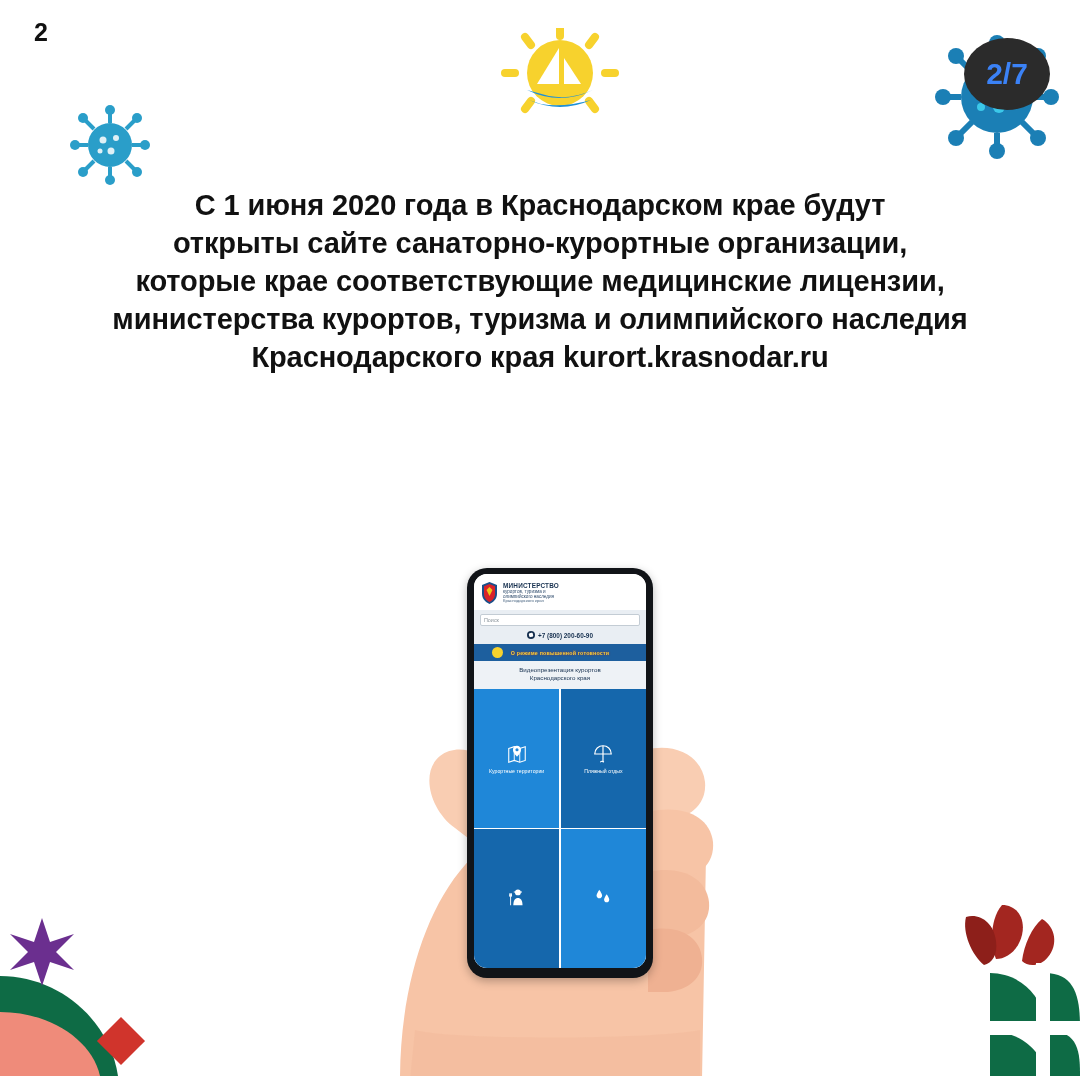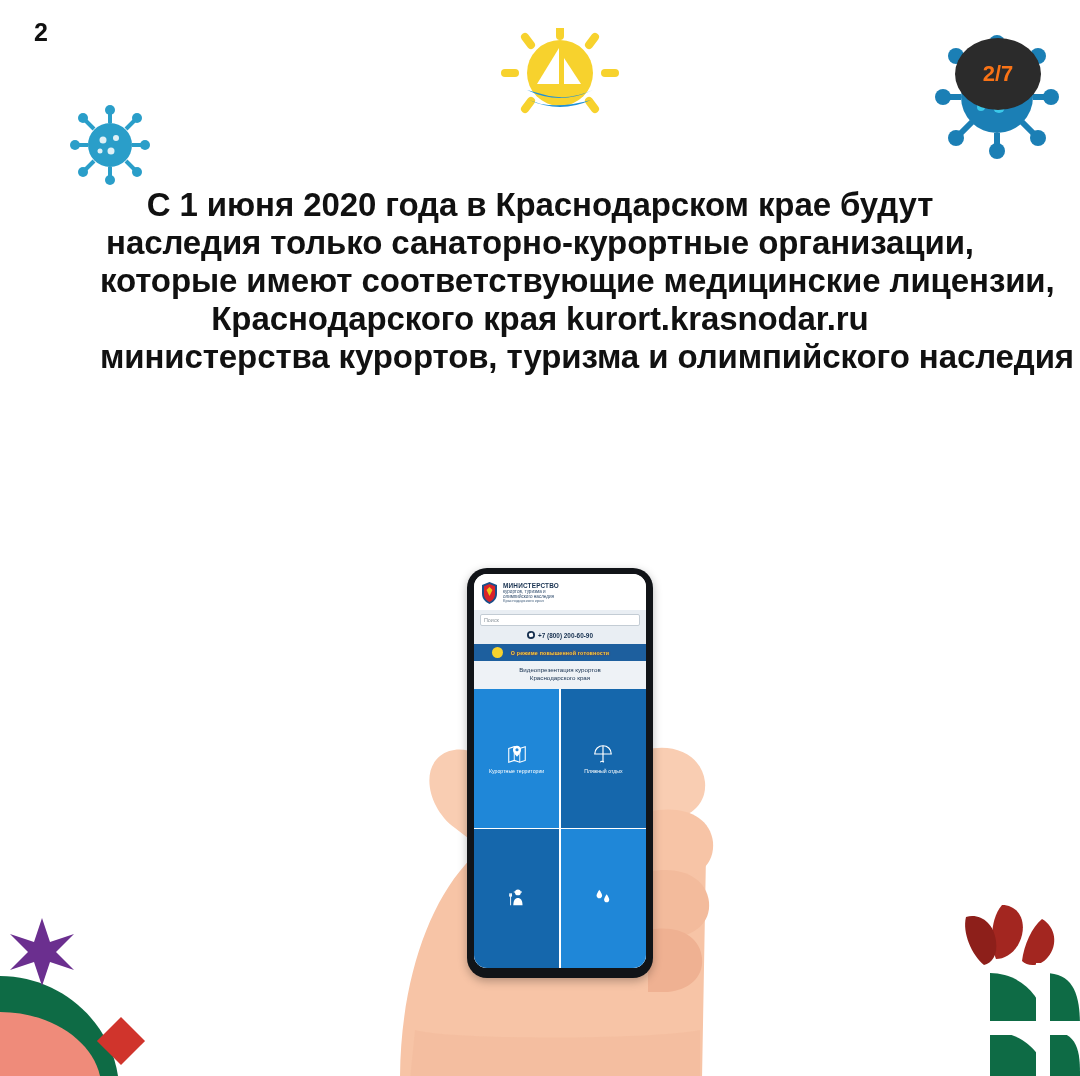--- a/index.html
+++ b/index.html
@@ -23,31 +23,31 @@
     top: 18px;
     font-size: 25px;
     font-weight: bold;
     color: #111;
     letter-spacing: 0.5px;
   }
 
   
   .counter-badge {
     position: absolute;
-    right: 39px;
+    right: 30px;
     top: 38px;
     width: 86px;
     height: 72px;
     border-radius: 50%;
     background: #2b2b2b;
-    color: #f97316;
+    color: #3b82f6;
     display: flex;
     align-items: center;
     justify-content: center;
-    font-size: 22px;
+    font-size: 30px;
     font-weight: 600;
     z-index: 6;
   }
 
   
   .virus {
     position: absolute;
   }
 
   
@@ -59,21 +59,21 @@
     height: 105px;
   }
 
   
   .main-text {
     position: absolute;
     left: 0;
     right: 0;
     top: 186px;
     text-align: center;
-    font-size: 33px;
+    font-size: 29px;
     font-weight: bold;
     line-height: 38px;
     color: #111111;
     padding: 0 100px;
     letter-spacing: -0.1px;
   }
   .main-text .line { display: block; white-space: nowrap; }
 
   
   .hand-wrap {
@@ -336,24 +336,24 @@
   <g>
     <path d="M66 20 L66 56 L44 56 Z" fill="#ffffff"></path>
     <path d="M71 30 L88 56 L71 56 Z" fill="#ffffff"></path>
     <path d="M34 62 Q67 78 100 62 Q78 72 56 68 Z" fill="#1e90d6"></path>
     <path d="M36 72 Q67 86 98 72 Q70 80 48 76 Z" fill="#1e90d6"></path>
   </g>
 </svg>
 
 <div class="main-text">
   <span class="line">С 1 июня 2020 года в Краснодарском крае будут</span>
-  <span class="line">наследия только санаторно-курортные организации,</span>
-  <span class="line">которые имеют соответствующие медицинские лицензии,</span>
+  <span class="line">открыты сайте санаторно-курортные организации,</span>
+  <span class="line">которые крае соответствующие медицинские лицензии,</span>
+  <span class="line">министерства курортов, туризма и олимпийского наследия</span>
   <span class="line">Краснодарского края kurort.krasnodar.ru</span>
-  <span class="line">министерства курортов, туризма и олимпийского наследия</span>
 </div>
 
 <svg class="hand-wrap" viewBox="0 0 560 520">
   <g>
 
     <path d="M150 520 C150 430 175 350 215 305 C240 275 270 258 300 252
              L430 252 C452 258 460 275 456 295
              L452 520 Z" fill="#f7c4a6"></path>
 
     <path d="M395 190 C425 182 452 196 455 222 C457 244 440 258 418 260

